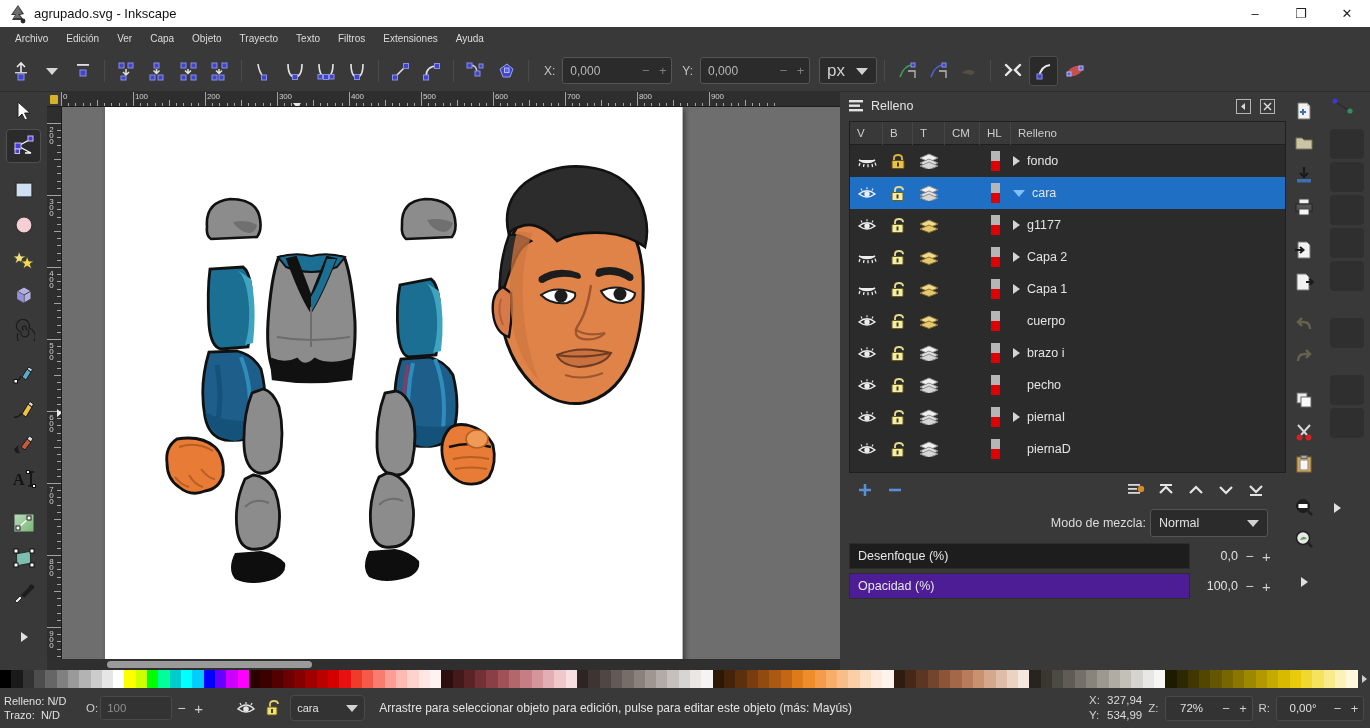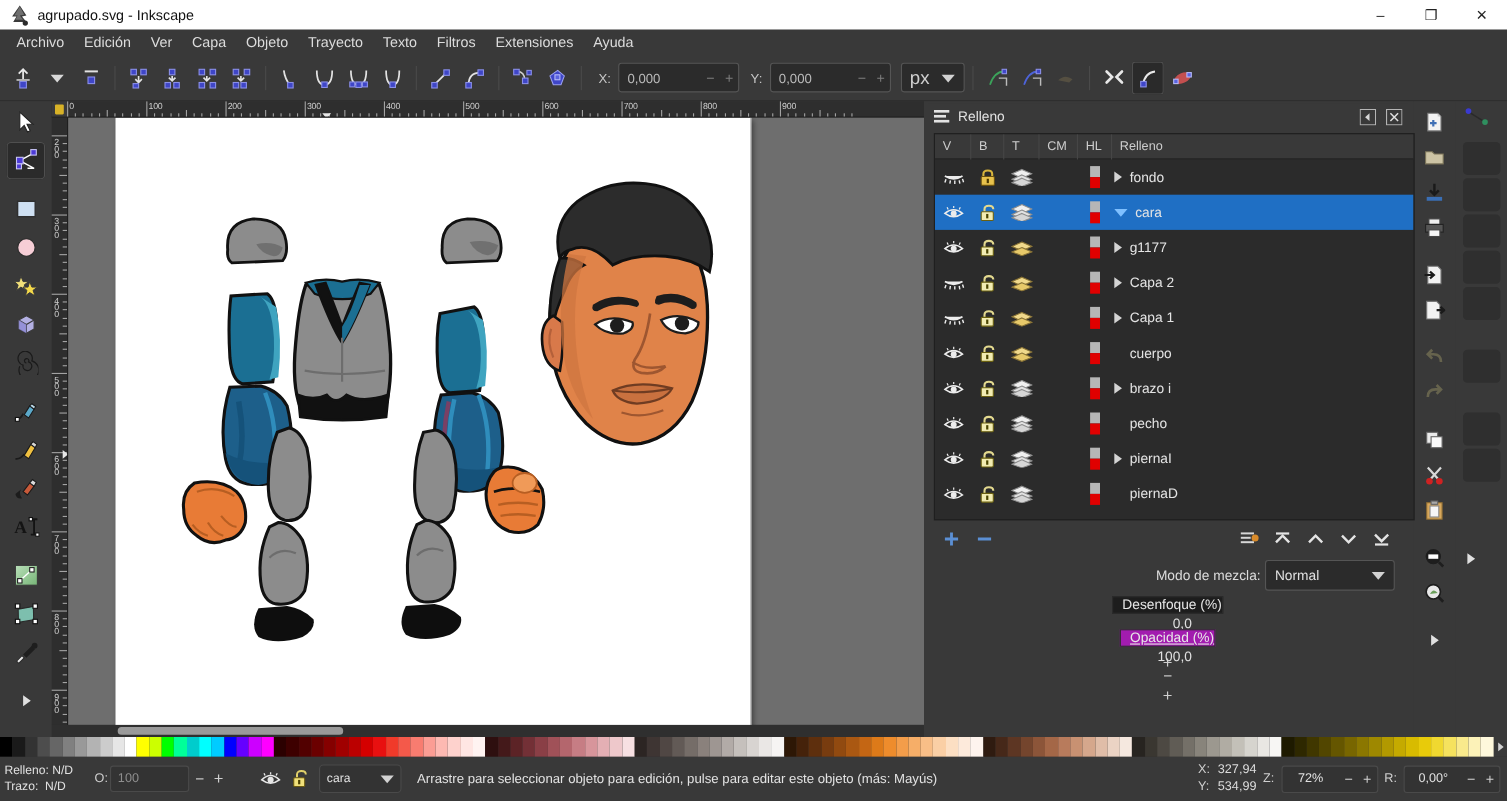--- a/index.html
+++ b/index.html
@@ -20,21 +20,21 @@
   }
   .titlebar .appicon { width: 22px; height: 22px; margin: 0 5px 0 7px; position: relative; }
   .titlebar .title { font-size: 13px; color: #111; }
   .winbtns { margin-left: auto; display: flex; height: 27px; }
   .winbtn { width: 46px; height: 27px; display: flex; align-items: center; justify-content: center;
             font-size: 13px; color: #222; }
 
   
   .menubar {
     height: 23px; background: #393939; display: flex; align-items: center;
-    flex: 0 0 23px; padding-left: 6px; font-size: 13px;
+    flex: 0 0 23px; padding-left: 6px; font-size: 10px;
   }
   .menuitem { padding: 3px 9px; color: #dcdcdc; border-radius: 2px; }
 
   
   .toolctl {
     height: 42px; background: #393939; display: flex; align-items: center;
     flex: 0 0 42px; padding: 0 6px; gap: 2px; border-bottom: 1px solid #2e2e2e;
   }
   .tbtn { width: 29px; height: 30px; display: flex; align-items: center; justify-content: center;
           border-radius: 3px; }
@@ -132,24 +132,24 @@
   .push { flex: 1 1 auto; }
 
   .blendrow { display: flex; align-items: center; justify-content: flex-end; gap: 4px;
               padding-right: 12px; height: 34px; }
   .blendlbl { font-size: 12.5px; color: #dcdcdc; }
   .blendsel { width: 118px; height: 28px; background: #2b2b2b; border: 1px solid #555; border-radius: 3px;
               display: flex; align-items: center; padding: 0 8px; font-size: 12.5px; color: #e0e0e0; }
   .blendsel .caret { margin-left: auto; width: 0; height: 0;
               border-left: 6px solid transparent; border-right: 6px solid transparent; border-top: 7px solid #d2d2d2; }
 
-  .sliderrow { display: flex; align-items: center; height: 28px; margin: 2px 6px 0 6px; gap: 2px; flex-direction: column; }
+  .sliderrow { display: flex; align-items: center; height: 28px; margin: 2px 6px 0 6px; gap: 2px; }
   .slider { flex: 1 1 auto; height: 26px; background: #1d1d1d; border: 1px solid #2c2c2c;
             display: flex; align-items: center; padding-left: 8px; font-size: 12.5px; color: #e7e7e7; position: relative; }
-  .slider.filled { background: #a21caf; text-decoration: underline; }
+  .slider.filled { background: #4c1d95; }
   .sm { width: 15px; text-align: center; font-size: 14px; color: #cfcfcf; }
   .sp { width: 15px; text-align: center; font-size: 15px; color: #cfcfcf; }
   .valbox { width: 48px; text-align: right; font-size: 12.5px; color: #e0e0e0; padding-right: 2px; }
 
   
   .cmdbar { width: 38px; background: #393939; display: flex; flex-direction: column; align-items: center;
             padding-top: 4px; gap: 2px; flex: 0 0 38px; }
   .cbtn { width: 30px; height: 30px; display: flex; align-items: center; justify-content: center; border-radius: 3px; }
   .csep { height: 9px; }
   .snapbar { width: 47px; background: #393939; display: flex; flex-direction: column; align-items: center;

